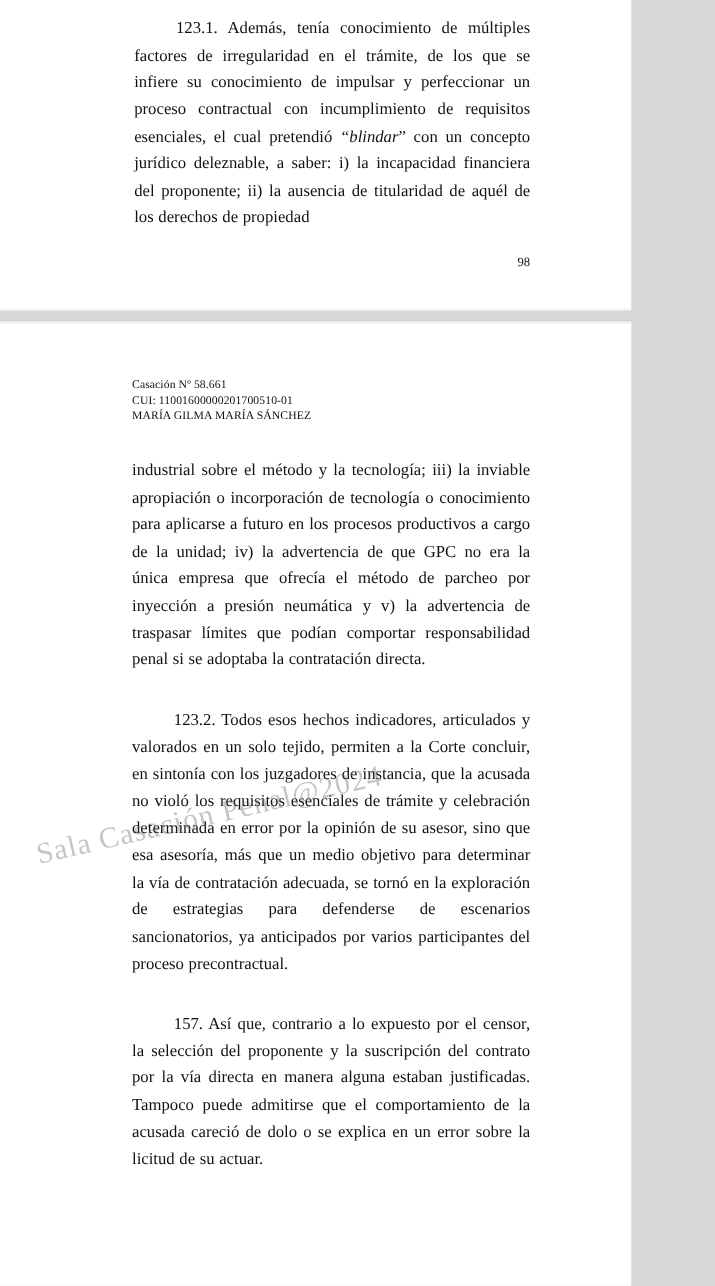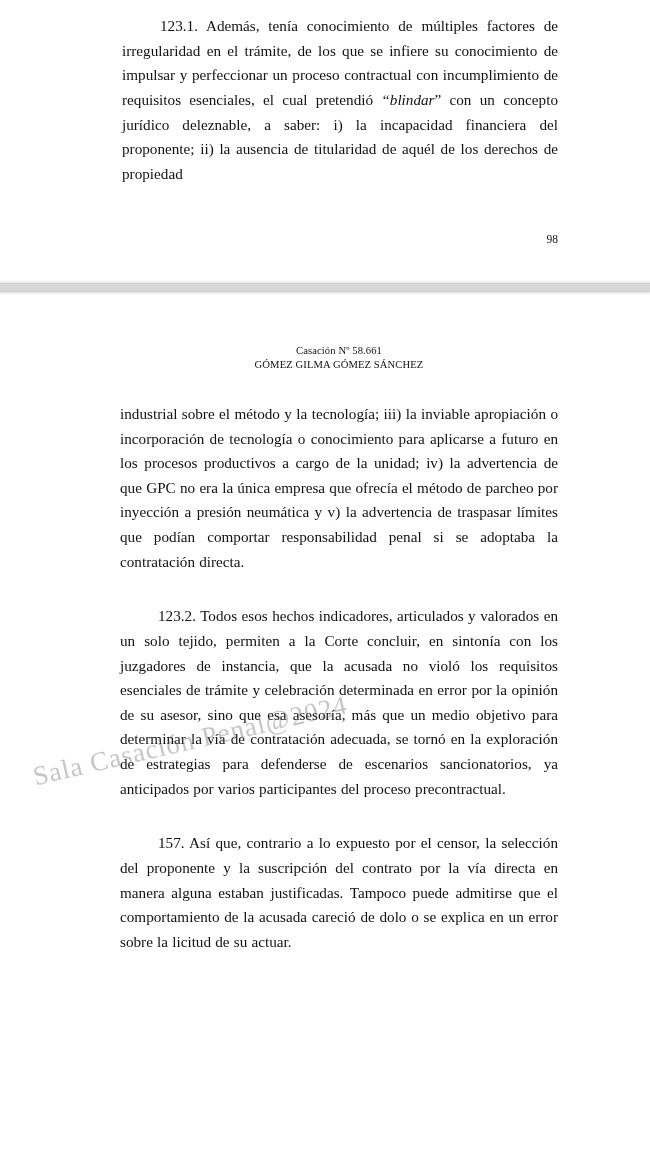--- a/index.html
+++ b/index.html
@@ -11,21 +11,21 @@
     width: 650px;
     font-family: "Liberation Serif", serif;
     color: #111;
   }
   .viewer {
     width: 650px;
     position: relative;
   }
   .page {
     background: #ffffff;
-    width: 650px;
+    width: 574px;
     box-sizing: border-box;
     position: relative;
     box-shadow: 0 0 0 1px #cfcfcf;
   }
   .page-one {
     padding: 14px 92px 0 122px;
     height: 283px;
   }
   .page-gap {
     height: 9px;
@@ -55,21 +55,21 @@
     font-style: italic;
   }
   .page-number {
     position: absolute;
     right: 92px;
     font-size: 11.5px;
     text-align: right;
   }
   .pg1-number { bottom: 38px; }
   .doc-header {
-    text-align: center;
+    text-align: left;
     font-size: 10.6px;
     line-height: 1.32;
     margin: 0 0 30px 0;
     letter-spacing: 0.1px;
   }
   .doc-header div { white-space: nowrap; }
   .watermark {
     position: absolute;
     left: 30px;
     top: 470px;
@@ -107,21 +107,22 @@
     <div class="page-number pg1-number">98</div>
   </div>
 
   <div class="page-gap"></div>
 
   <div class="page page-two">
     <div class="edge-shadow-top"></div>
 
     <div class="doc-header">
       <div>Casación Nº 58.661</div>
-      <div>GÓMEZ GILMA GÓMEZ SÁNCHEZ</div>
+      <div>CUI: 11001600000201700510-01</div>
+      <div>MARÍA GILMA MARÍA SÁNCHEZ</div>
     </div>
 
     <p class="body-text"><span>industrial  sobre  el  método  y  la  tecnología;  iii)  la  inviable apropiación o incorporación de tecnología o conocimiento para aplicarse a futuro en los procesos productivos a cargo de la unidad; iv) la advertencia de que GPC no era la única empresa  que  ofrecía  el  método  de  parcheo  por  inyección  a presión  neumática  y  v)  la  advertencia  de  traspasar  límites que podían comportar responsabilidad penal si se adoptaba la contratación directa.</span></p>
     <p class="body-text indent"><span>123.2.  Todos  esos  hechos  indicadores,  articulados  y valorados  en  un  solo  tejido,  permiten  a  la  Corte  concluir,  en sintonía  con  los  juzgadores  de  instancia,  que  la  acusada  no violó  los  requisitos  esenciales  de  trámite  y  celebración determinada  en  error  por  la  opinión  de  su  asesor,  sino  que esa  asesoría,  más  que  un  medio  objetivo  para  determinar  la vía  de  contratación  adecuada,  se  tornó  en  la  exploración  de estrategias  para  defenderse  de  escenarios  sancionatorios,  ya anticipados  por  varios  participantes  del  proceso precontractual.</span></p>
     <p class="body-text indent"><span>157.  Así  que,  contrario  a  lo  expuesto  por  el  censor,  la selección del proponente y la suscripción del contrato por la vía  directa  en  manera  alguna  estaban  justificadas.  Tampoco puede  admitirse  que  el  comportamiento  de  la  acusada careció  de  dolo  o  se  explica  en  un  error  sobre  la  licitud  de  su actuar.</span></p>
 
     <div class="watermark">Sala Casación Penal@2024</div>
   </div>
 
 </div>

